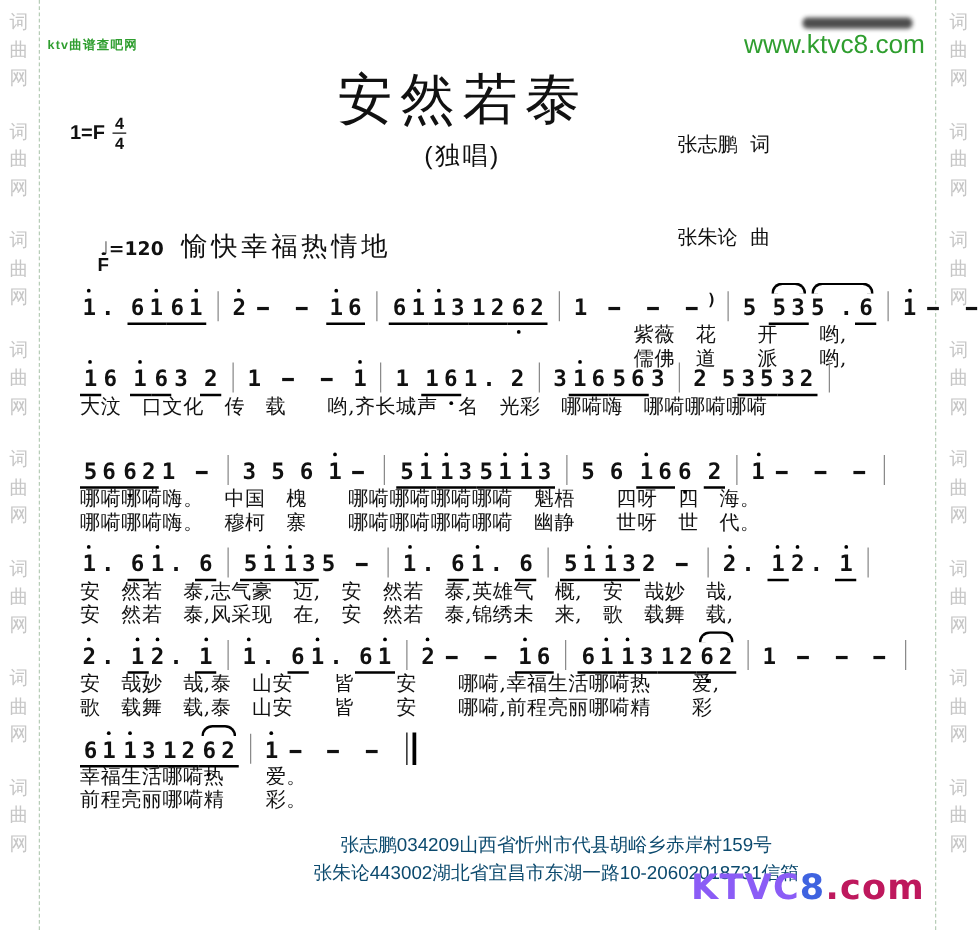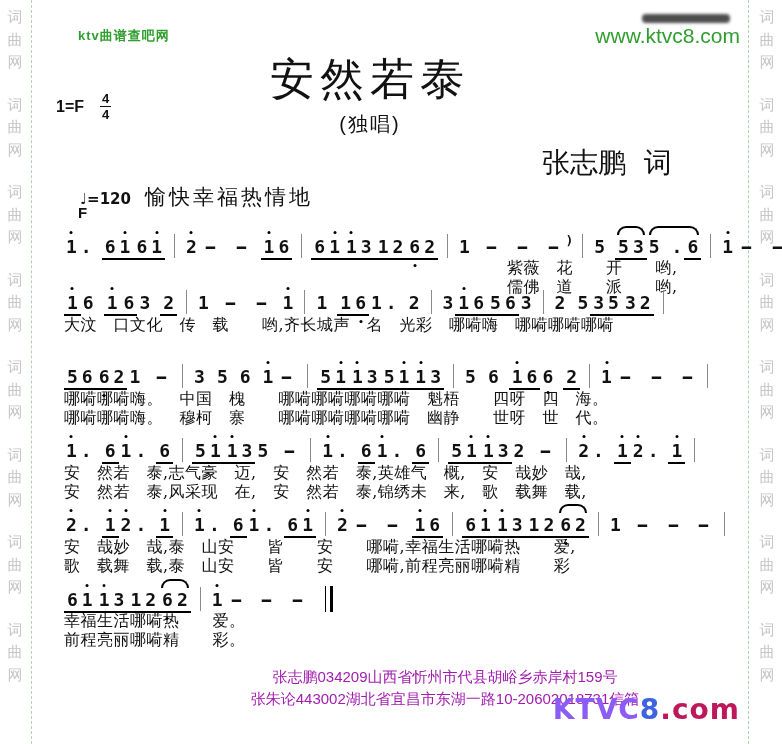--- a/index.html
+++ b/index.html
@@ -13,32 +13,32 @@
   .wm-left{left:2px;}
   .wm-right{right:2px;}
   .wchar{margin:3px 0;line-height:1.1;}
   .wgap{height:20px;}
   .dash-line{position:absolute;top:0;bottom:0;width:0;border-left:1px dashed #b8cdb8;}
   .dl-left{left:31px;}
   .dl-right{right:33px;}
 
   
   .header{position:absolute;top:24px;left:38px;right:42px;display:flex;justify-content:space-between;align-items:center;}
-  .site{color:#2f9e2f;font-weight:bold;font-size:13px;letter-spacing:1px;margin-left:40px;}
+  .site{color:#2f9e2f;font-weight:bold;font-size:10px;letter-spacing:1px;}
   .url{color:#2f9e2f;font-size:21px;}
   .smudge{position:absolute;top:14px;right:52px;width:88px;height:9px;background:#1c1c1c;
           opacity:.78;border-radius:4px;filter:blur(1.5px);}
 
   
   .title-wrap{position:absolute;top:38px;left:150px;width:440px;text-align:center;}
   .title{font-size:44px;letter-spacing:6px;font-family:"DejaVu Serif",serif;margin-top:12px;}
   .subtitle{font-size:20px;margin-top:2px;letter-spacing:2px;font-family:Liberation Sans, sans-serif;}
-  .authors{position:absolute;top:54px;left:542px;font-size:28px;line-height:1.55;
+  .authors{position:absolute;top:54px;left:542px;font-size:16px;line-height:1.55;
            font-family:"DejaVu Serif",serif;white-space:pre;}
-  .keysig{position:absolute;top:92px;left:56px;display:flex;align-items:center;gap:16px;
+  .keysig{position:absolute;top:92px;left:56px;display:flex;align-items:center;gap:6px;
           font-size:16px;font-weight:bold;}
   .frac{display:inline-flex;flex-direction:column;align-items:center;font-size:13px;line-height:1;font-weight:bold;}
   .frac .num{border-bottom:1px solid #111;padding:0 2px 1px;margin-bottom:1px;}
 
   
   .tempo{position:absolute;top:183px;left:80px;display:flex;align-items:baseline;gap:14px;}
   .tempo .mark{font-size:15px;font-weight:bold;font-family:"DejaVu Sans",sans-serif;}
   .tempo .expr{font-size:21px;letter-spacing:3px;font-family:"DejaVu Serif",serif;}
 
   
@@ -64,21 +64,21 @@
   .dash{display:inline-block;margin:0 6px;transform:scaleX(1.7);}
   .gap{display:inline-block;width:8px;}
   .ad{display:inline-block;margin:0 2px;}
   .bl{display:inline-block;width:1px;height:24px;background:#8a8a8a;margin:0 9px;vertical-align:-5px;}
   .fbar{display:inline-block;width:4px;height:26px;border-left:1px solid #000;border-right:3px solid #000;
         margin:0 8px;vertical-align:-6px;}
   .breath{vertical-align:8px;font-size:13px;margin-left:1px;}
 
   
   .footer{position:absolute;top:666px;left:150px;right:42px;text-align:center;
-          font-size:15px;line-height:1.45;color:#a21caf;}
+          font-size:15px;line-height:1.45;color:#0c4a6e;}
   .logo{position:absolute;right:42px;bottom:18px;font-size:28px;font-weight:bold;
         font-family:"DejaVu Sans",sans-serif;letter-spacing:1px;}
   .logo .p1{color:#8b5cf6;}
   .logo .p2{color:#3f63e0;}
   .logo .p3{color:#be185d;}
 </style>
 </head>
 <body>
 
 <div class="page">
@@ -161,20 +161,21 @@
     <span class="url">www.ktvc8.com</span>
   </div>
 
   <div class="title-wrap">
     <div class="title">安然若泰</div>
     <div class="subtitle">(独唱)</div>
   </div>
 
   <div class="authors">
     <div>张志鹏  词</div>
+    <div>张朱论  曲</div>
   </div>
 
   <div class="keysig">
     <span>1=F</span>
     <span class="frac">
       <span class="num">4</span>
       <span>4</span>
     </span>
   </div>
 

